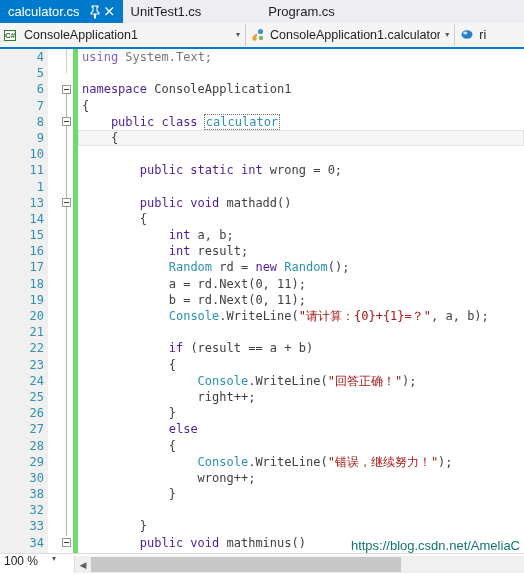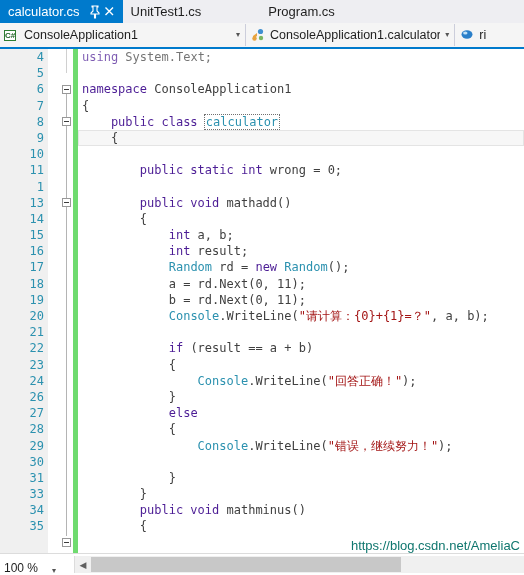--- a/index.html
+++ b/index.html
@@ -216,21 +216,21 @@
     left: 0; bottom: 0;
     width: 524px; height: 21px;
     background: #ffffff;
     border-top: 1px solid #dcdcdc;
     display: flex;
     align-items: center;
   }
   .zoom-box {
     width: 74px;
     display: flex;
-    align-items: flex-end;
+    align-items: flex-start;
     height: 21px;
     padding-left: 4px;
     box-sizing: border-box;
   }
   .zoom-val { font-size: 12px; color: #1e1e1e; }
   .zoom-arrow {
     margin-left: 14px;
     font-size: 8px;
     color: #555;
   }
@@ -351,26 +351,28 @@
       <div class="line"><span class="ln">15</span><span class="code"><span class="kw">            int </span><span class="plain">a, b;</span></span></div>
       <div class="line"><span class="ln">16</span><span class="code"><span class="kw">            int </span><span class="plain">result;</span></span></div>
       <div class="line"><span class="ln">17</span><span class="code"><span class="plain">            </span><span class="typ">Random</span><span class="plain"> rd = </span><span class="kw">new </span><span class="typ">Random</span><span class="plain">();</span></span></div>
       <div class="line"><span class="ln">18</span><span class="code"><span class="plain">            a = rd.Next(0, 11);</span></span></div>
       <div class="line"><span class="ln">19</span><span class="code"><span class="plain">            b = rd.Next(0, 11);</span></span></div>
       <div class="line"><span class="ln">20</span><span class="code"><span class="plain">            </span><span class="typ">Console</span><span class="plain">.WriteLine(</span><span class="str">"请计算：{0}+{1}=？"</span><span class="plain">, a, b);</span></span></div>
       <div class="line"><span class="ln">21</span></div>
       <div class="line"><span class="ln">22</span><span class="code"><span class="plain">            </span><span class="kw">if </span><span class="plain">(result == a + b)</span></span></div>
       <div class="line"><span class="ln">23</span><span class="code"><span class="plain">            {</span></span></div>
       <div class="line"><span class="ln">24</span><span class="code"><span class="plain">                </span><span class="typ">Console</span><span class="plain">.WriteLine(</span><span class="str">"回答正确！"</span><span class="plain">);</span></span></div>
+      <div class="line"><span class="ln">25</span><span class="code"><span class="plain">                right++;</span></span></div>
       <div class="line"><span class="ln">26</span><span class="code"><span class="plain">            }</span></span></div>
       <div class="line"><span class="ln">27</span><span class="code"><span class="plain">            </span><span class="kw">else</span></span></div>
       <div class="line"><span class="ln">28</span><span class="code"><span class="plain">            {</span></span></div>
       <div class="line"><span class="ln">29</span><span class="code"><span class="plain">                </span><span class="typ">Console</span><span class="plain">.WriteLine(</span><span class="str">"错误，继续努力！"</span><span class="plain">);</span></span></div>
-      <div class="line"><span class="ln">30</span></div>
-      <div class="line"><span class="ln">31</span><span class="code"><span class="plain">            }</span></span></div>
+      <div class="line"><span class="ln">30</span><span class="code"><span class="plain">                wrong++;</span></span></div>
+      <div class="line"><span class="ln">38</span><span class="code"><span class="plain">            }</span></span></div>
+      <div class="line"><span class="ln">32</span><span class="code"></span></div>
       <div class="line"><span class="ln">33</span><span class="code"><span class="plain">        }</span></span></div>
       <div class="line"><span class="ln">34</span><span class="code"><span class="kw">        public void </span><span class="plain">mathminus()</span></span></div>
       <div class="line"><span class="ln">35</span><span class="code"><span class="plain">        {</span></span></div>
     </div>
 
   <div class="fold" style="left:62px; top:35.5px;"></div>
   <div class="fold" style="left:62px; top:68px;"></div>
   <div class="fold" style="left:62px; top:149px;"></div>
   <div class="fold" style="left:62px; top:489px;"></div>
 </div>

